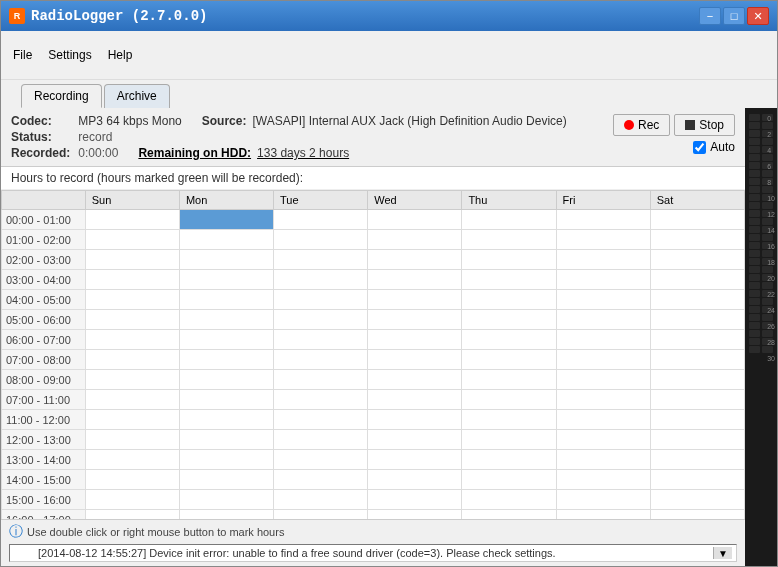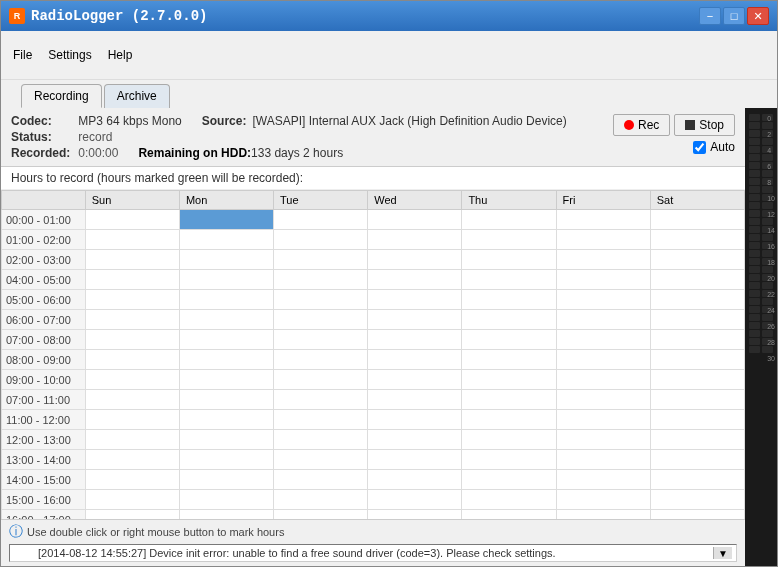--- a/index.html
+++ b/index.html
@@ -427,21 +427,21 @@
               <span class="source-value">[WASAPI] Internal AUX Jack (High Definition Audio Device)</span>
             </span>
           </span>
 
           <span class="info-label">Status:</span>
           <span class="status-value">record</span>
 
           <span class="info-label">Recorded:</span>
           <span style="display:flex; gap: 20px;">
             <span class="recorded-value">0:00:00</span>
-            <span style="display:flex; align-items:center;">
+            <span style="display:flex; gap:6px; align-items:center;text-decoration:underline;">
               <span class="remaining-label">Remaining on HDD:</span>
               <span class="remaining-value">133 days 2 hours</span>
             </span>
           </span>
         </div>
 
         <div class="rec-stop-panel">
           <div class="rec-stop-buttons">
             <button class="btn-rec">
               <span class="rec-dot"></span>
@@ -501,20 +501,30 @@
                     <td class="time-cell">02:00 - 03:00</td>
                     <td class="day-cell"></td>
                     <td class="day-cell"></td>
                     <td class="day-cell"></td>
                     <td class="day-cell"></td>
                     <td class="day-cell"></td>
                     <td class="day-cell"></td>
                     <td class="day-cell"></td>
                   </tr>
                   <tr>
+                    <td class="time-cell">03:00 - 04:00</td>
+                    <td class="day-cell"></td>
+                    <td class="day-cell"></td>
+                    <td class="day-cell"></td>
+                    <td class="day-cell"></td>
+                    <td class="day-cell"></td>
+                    <td class="day-cell"></td>
+                    <td class="day-cell"></td>
+                  </tr>
+                  <tr>
                     <td class="time-cell">04:00 - 05:00</td>
                     <td class="day-cell"></td>
                     <td class="day-cell"></td>
                     <td class="day-cell"></td>
                     <td class="day-cell"></td>
                     <td class="day-cell"></td>
                     <td class="day-cell"></td>
                     <td class="day-cell"></td>
                   </tr>
                   <tr>
@@ -542,30 +552,20 @@
                     <td class="day-cell"></td>
                     <td class="day-cell"></td>
                     <td class="day-cell"></td>
                     <td class="day-cell"></td>
                     <td class="day-cell"></td>
                     <td class="day-cell"></td>
                     <td class="day-cell"></td>
                   </tr>
                   <tr>
                     <td class="time-cell">08:00 - 09:00</td>
-                    <td class="day-cell"></td>
-                    <td class="day-cell"></td>
-                    <td class="day-cell"></td>
-                    <td class="day-cell"></td>
-                    <td class="day-cell"></td>
-                    <td class="day-cell"></td>
-                    <td class="day-cell"></td>
-                  </tr>
-                  <tr>
-                    <td class="time-cell">09:00 - 10:00</td>
                     <td class="day-cell"></td>
                     <td class="day-cell"></td>
                     <td class="day-cell"></td>
                     <td class="day-cell"></td>
                     <td class="day-cell"></td>
                     <td class="day-cell"></td>
                     <td class="day-cell"></td>
                   </tr>
                   <tr>
                     <td class="time-cell">07:00 - 11:00</td>

